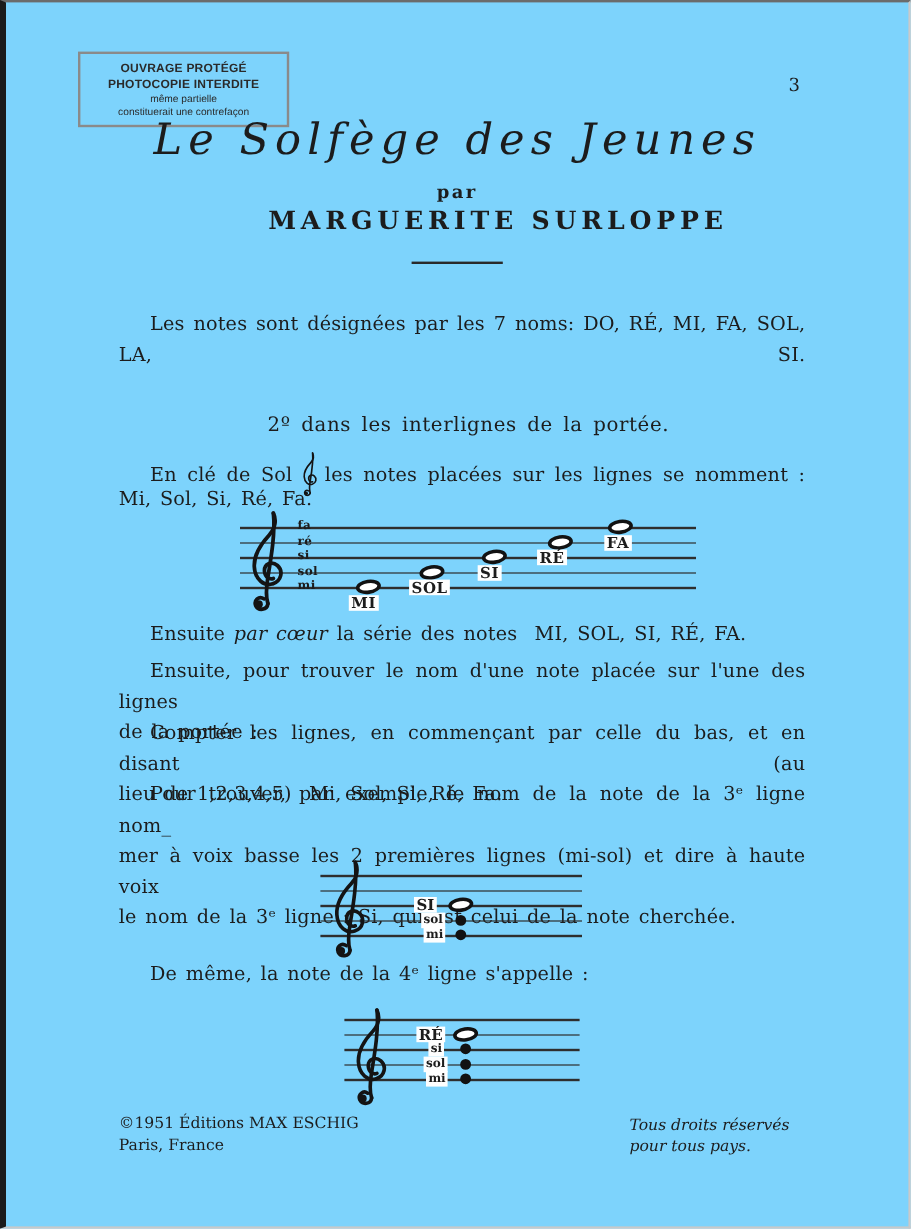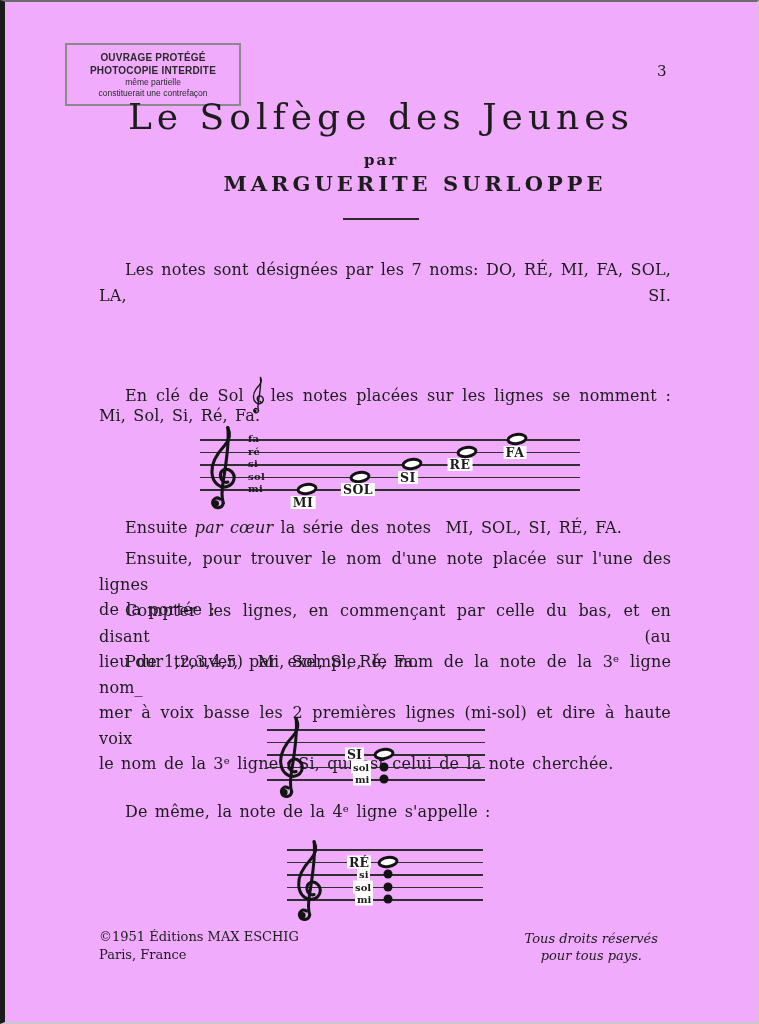--- a/index.html
+++ b/index.html
@@ -1,33 +1,33 @@
 <!DOCTYPE html>
 <html><head>
 <meta charset="utf-8">
 <style>
   * { margin:0; padding:0; box-sizing:border-box; }
   html,body { background:#fff; }
   .page {
-    position:relative; width:759px; height:1024px; background:#f0abfc;
+    position:relative; width:759px; height:1024px; background:#7dd3fc;
     border-top:2px solid #6b6b6b; border-left:5px solid #1b1b1b;
     border-right:2px solid #c9c9c9; border-bottom:2px solid #c9c9c9;
     font-family:"DejaVu Serif","Liberation Serif",serif; color:#1c1c1c;
     overflow:hidden;
   }
   
   .stamp{ position:absolute; left:60px; top:41px; width:176px; padding:6px 4px 5px;
     border:2px solid #8a8a8a; text-align:center;
     font-family:"Liberation Sans","DejaVu Sans",sans-serif; color:#2a2a2a;}
   .stamp .b{ font-weight:bold; font-size:10px; line-height:13px; letter-spacing:.2px;}
   .stamp .r{ font-size:8.5px; line-height:11px;}
   .pageno{ position:absolute; left:652px; top:60px; font-size:15px;}
   
   .title{ position:absolute; top:94px; left:0; width:100%; text-align:center;
-    font-size:36px; font-weight:normal; letter-spacing:5px;}
+    font-size:36px; font-weight:normal; letter-spacing:5px;font-style:italic;}
   .byline{ position:absolute; top:149px; left:0; width:100%; text-align:center;
     font-size:15px; font-weight:bold; letter-spacing:2px;}
   .author{ position:absolute; top:169px; left:0; width:100%; text-align:center;
     font-size:21px; font-weight:bold; letter-spacing:4px;margin-left:34px;}
   .rule{ position:absolute; left:338px; top:216px; width:76px; height:2px; background:#2a2a2a;}
   
   .para{ position:absolute; left:94px; width:572px; font-size:16px; line-height:25.5px;
     word-spacing:2px; letter-spacing:.15px;}
   .line{ text-align:justify; white-space:pre-wrap;}
   .line.j{ text-align-last:justify;}
@@ -45,21 +45,21 @@
   .llabel{ position:absolute; font-size:10px; font-weight:bold; line-height:10px;
     transform:translateY(-50%); letter-spacing:.3px;}
   .nlabel{ position:absolute; font-size:12.5px; font-weight:bold; line-height:13px;
     transform:translateX(-50%); background:#fefefe; padding:0 2px; letter-spacing:.5px;}
   .slabel{ position:absolute; font-size:12.5px; font-weight:bold; line-height:13px;
     transform:translateY(-50%); background:#fefefe; padding:0 2px;}
   .slabel.sm{ font-size:10px; font-weight:bold;}
   
   .foot-left{ position:absolute; left:94px; top:926px; font-size:13px; line-height:18px;}
   .foot-right{ position:absolute; right:99px; top:928px; font-size:13px; line-height:17px;
-    font-style:italic; text-align:center;}
+    font-style:italic; text-align:left;}
   .defs{ position:absolute; width:0; height:0; overflow:hidden;}
   .clef{ display:block;}
 </style>
 </head>
 <body>
 
 <svg class="defs" aria-hidden="true">
   <symbol id="clefsym" viewBox="0 0 60 160">
     <g fill="none" stroke="#141414" stroke-width="5.5" stroke-linecap="round">
       <path d="M42 14 C47 24 45 36 36 46 C21 62 13 77 14 93 C15 112 29 122 41 118 C54 114 57 99 48 91 C40 84 28 88 29 100 C30 109 37 112 42 110"></path>
@@ -83,20 +83,21 @@
 
   <h1 class="title">Le Solfège des Jeunes</h1>
   <div class="byline">par</div>
   <div class="author">MARGUERITE SURLOPPE</div>
   <div class="rule"></div>
 
   <div class="para" style="top:255px">
     <div class="line j indent">Les notes sont désignées par les 7 noms: DO, RÉ, MI, FA, SOL, LA, SI.</div>
   </div>
 
+  <div class="item" style="top:342px">2º dans les interlignes de la portée.</div>
 
   <div class="para" style="top:372px">
     <div class="line j indent"><span>En clé de Sol</span><svg class="inline-clef">
           <use href="#clefsym"></use>
         </svg><span>les notes placées sur les lignes se nomment :</span></div>
   </div>
   <div class="para" style="top:401px">
     <div class="line">Mi, Sol, Si, Ré, Fa.</div>
   </div>
 

